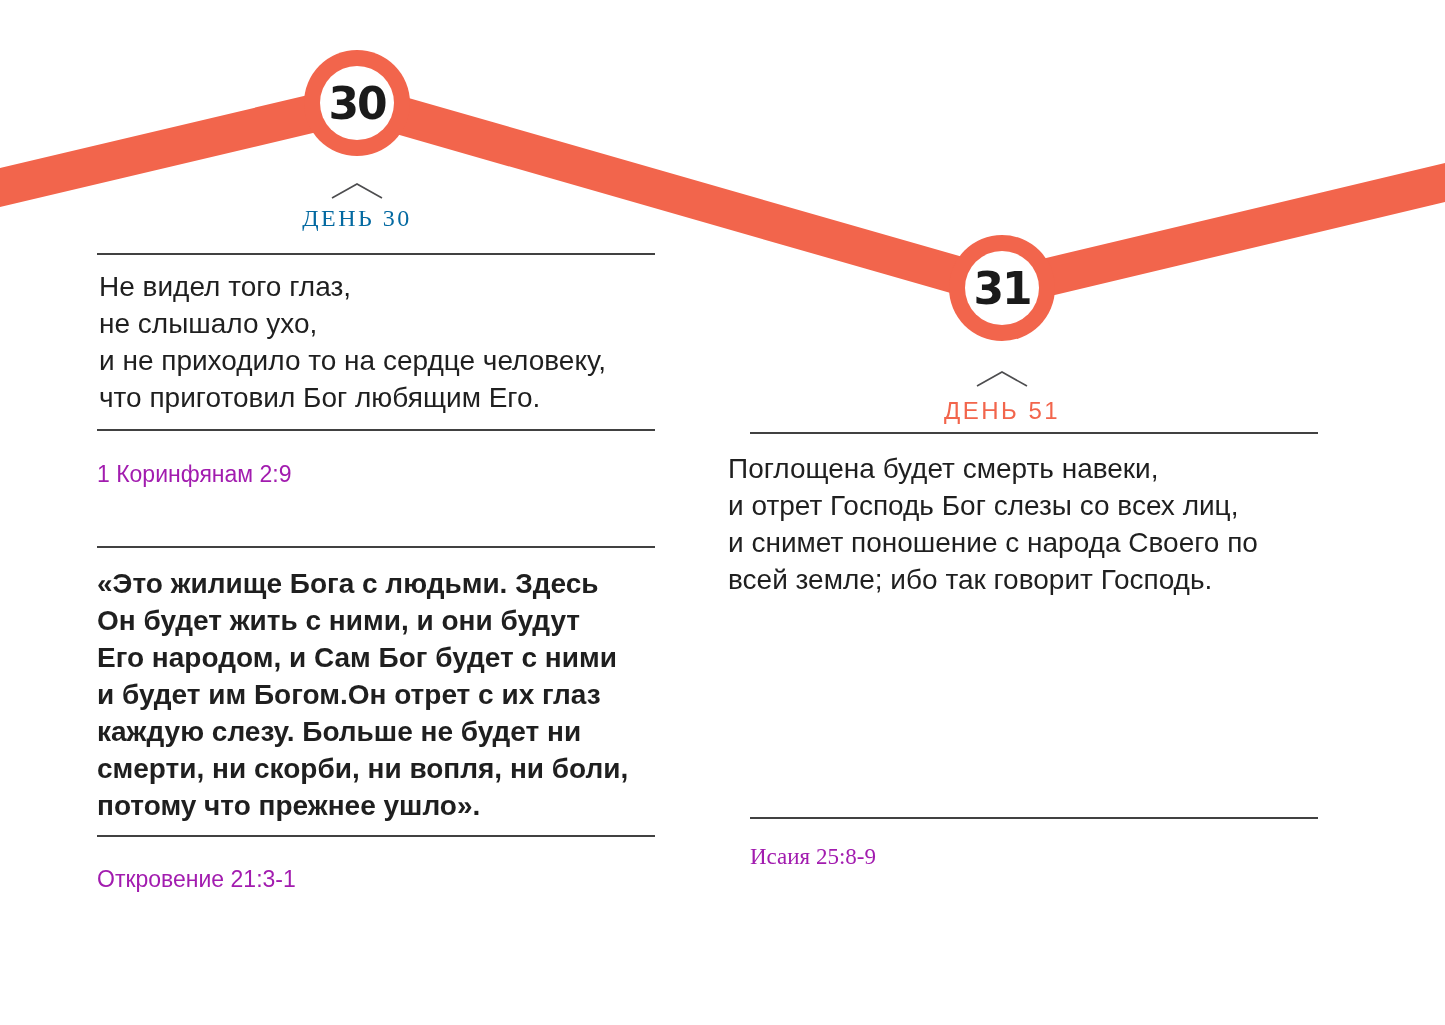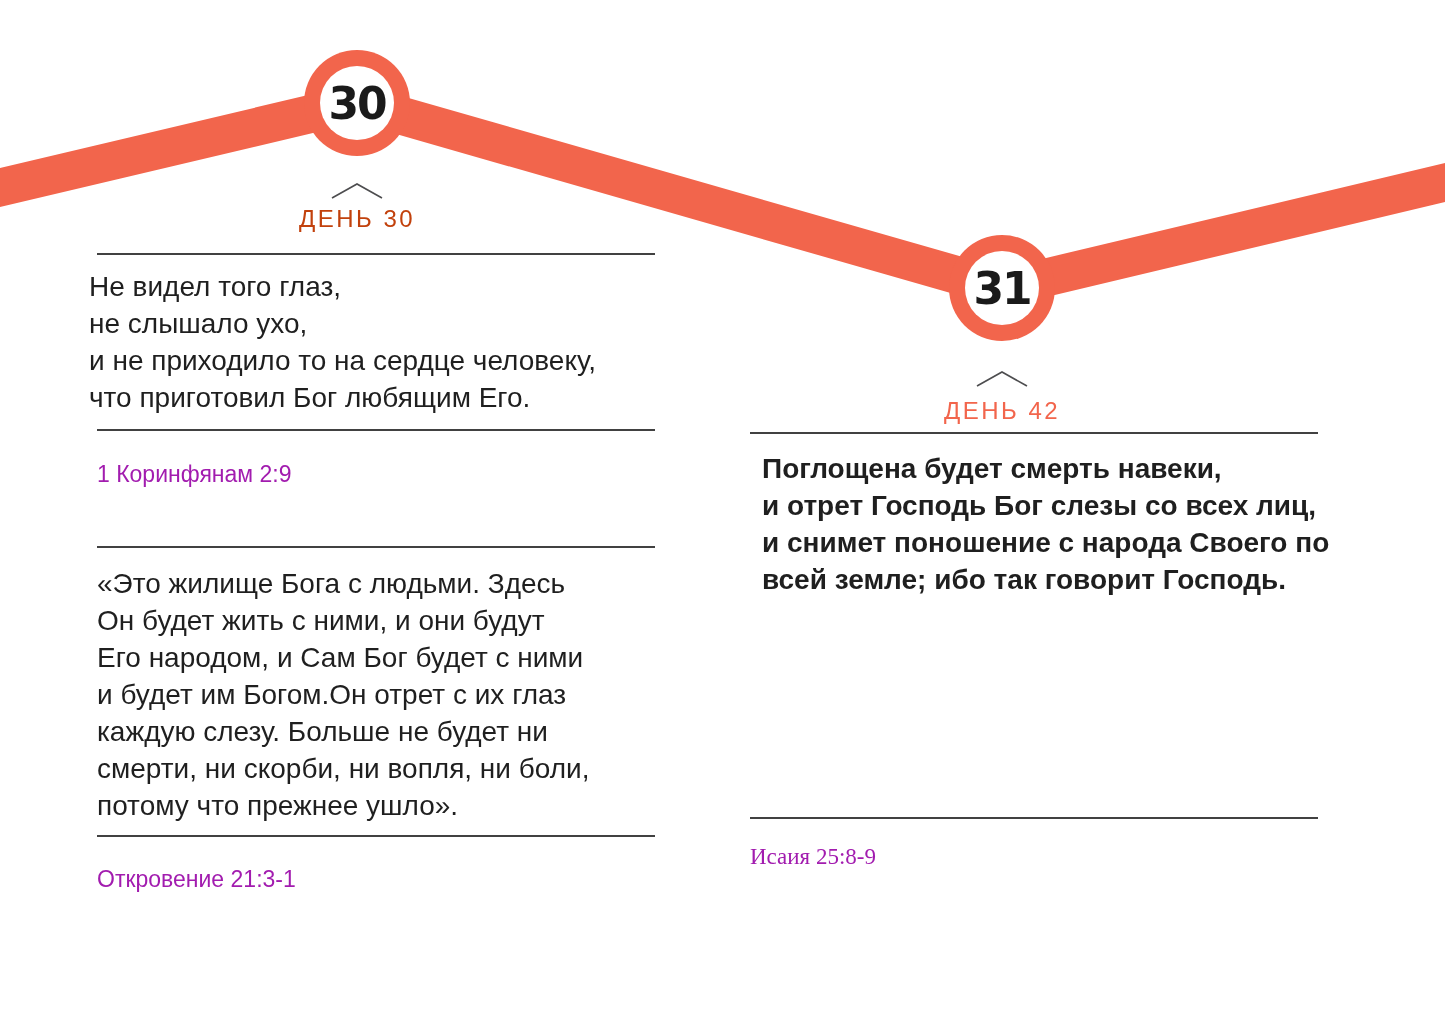--- a/index.html
+++ b/index.html
@@ -42,56 +42,56 @@
       <circle cx="1002" cy="288" r="53" fill="#F2654C"></circle>
       <circle cx="1002" cy="288" r="37" fill="#ffffff"></circle>
       <text class="node-number" x="1002" y="304" text-anchor="middle">31</text>
     </g>
   </svg>
 
   <svg class="caret-svg" style="left:331px; top:180px;" width="52" height="20">
     <polyline points="1,18 26,4 51,18" fill="none" stroke="#4d4d4f" stroke-width="1.6"></polyline>
   </svg>
 
-  <div class="day-label" style="left: 237px; top: 205px; width: 240px; color: #c2410c;">ДЕНЬ 30</div>
+  <div class="day-label" style="left: 237px; top: 205px; width: 240px; color: #0369a1; font-family: Liberation Serif, serif;">ДЕНЬ 30</div>
 
   <div class="rule" style="left:97px; top:253px; width:558px;"></div>
 
-  <div class="verse" style="left:89px; top:268px; width:570px;">Не видел того глаз,
+  <div class="verse" style="left:99px; top:268px; width:570px;">Не видел того глаз,
 не слышало ухо,
 и не приходило то на сердце человеку,
 что приготовил Бог любящим Его.</div>
 
   <div class="rule" style="left:97px; top:429px; width:558px;"></div>
 
   <div class="ref" style="left:97px; top:460px;">1 Коринфянам 2:9</div>
 
   <div class="rule" style="left:97px; top:546px; width:558px;"></div>
 
-  <div class="verse" style="left:97px; top:565px; width:570px;">«Это жилище Бога с людьми. Здесь
+  <div class="verse" style="left:97px; top:565px; width:570px;font-weight:bold;">«Это жилище Бога с людьми. Здесь
 Он будет жить с ними, и они будут
 Его народом, и Сам Бог будет с ними
 и будет им Богом.Он отрет с их глаз
 каждую слезу. Больше не будет ни
 смерти, ни скорби, ни вопля, ни боли,
 потому что прежнее ушло».</div>
 
   <div class="rule" style="left:97px; top:835px; width:558px;"></div>
 
   <div class="ref" style="left:97px; top:865px;">Откровение 21:3-1</div>
 
   <svg class="caret-svg" style="left:976px; top:368px;" width="52" height="20">
     <polyline points="1,18 26,4 51,18" fill="none" stroke="#4d4d4f" stroke-width="1.6"></polyline>
   </svg>
 
-  <div class="day-label" style="left: 882px; top: 397px; width: 240px; color: rgb(242, 101, 76);">ДЕНЬ 42</div>
+  <div class="day-label" style="left: 882px; top: 397px; width: 240px; color: rgb(242, 101, 76);">ДЕНЬ 51</div>
 
   <div class="rule" style="left:750px; top:432px; width:568px;"></div>
 
-  <div class="verse" style="left:762px; top:450px; width:590px;font-weight:bold;">Поглощена будет смерть навеки,
+  <div class="verse" style="left:728px; top:450px; width:590px;">Поглощена будет смерть навеки,
 и отрет Господь Бог слезы со всех лиц,
 и снимет поношение с народа Своего по
 всей земле; ибо так говорит Господь.</div>
 
 
   <div class="rule" style="left:750px; top:817px; width:568px;"></div>
 
   <div class="ref" style="left:750px; top:843px;font-family:Liberation Serif, serif;">Исаия 25:8-9</div>
 
 </div>

